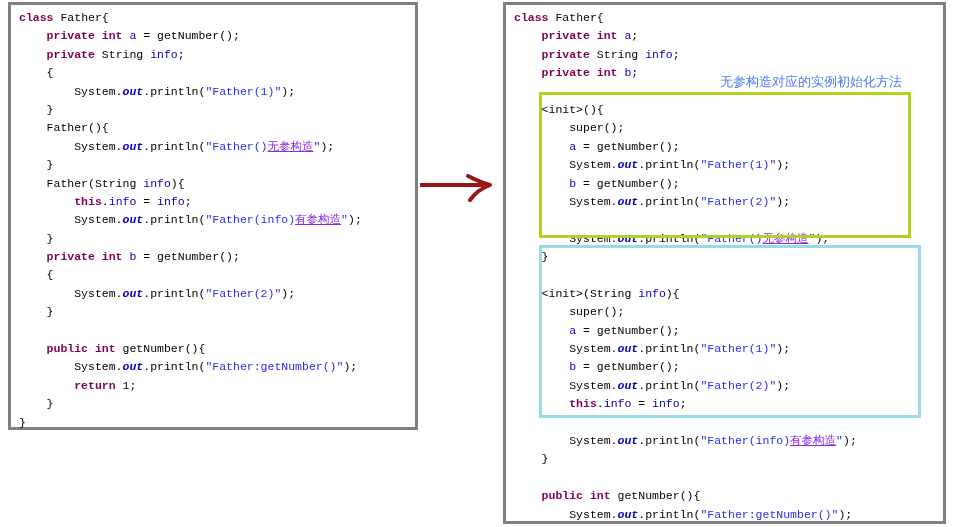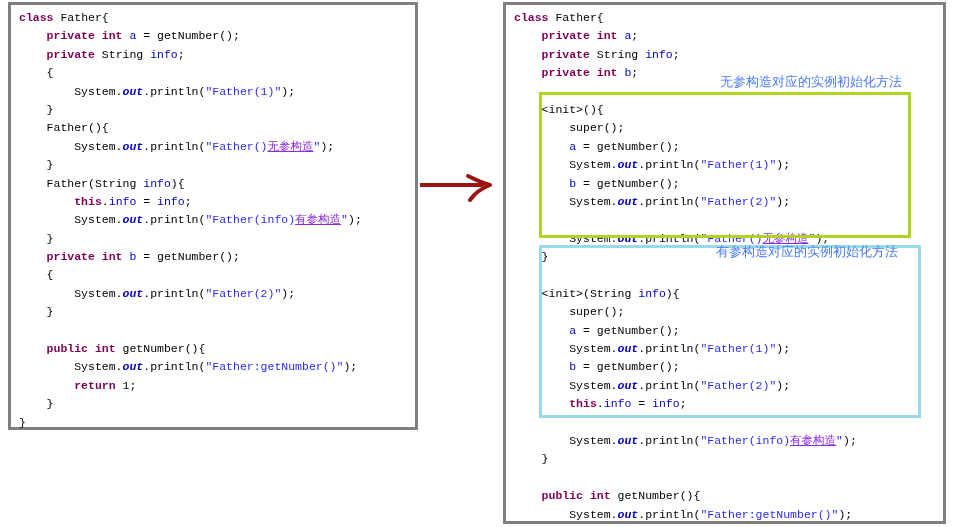--- a/index.html
+++ b/index.html
@@ -77,15 +77,14 @@
   <path d="M48,16 C56,20 62,23 70,25 C62,28 55,33 50,40" stroke="#9b1414" stroke-width="4" fill="none" stroke-linecap="round" stroke-linejoin="round"></path>
 </svg>
 
 <div class="panel" id="right-panel">
   <div class="code" id="right-code"><div class="ln"><span class="kw">class </span><span class="pl">Father{</span></div><div class="ln"><span class="pl">    </span><span class="kw">private int </span><span class="var">a</span><span class="pl">;</span></div><div class="ln"><span class="pl">    </span><span class="kw">private </span><span class="pl">String </span><span class="var">info</span><span class="pl">;</span></div><div class="ln"><span class="pl">    </span><span class="kw">private int </span><span class="var">b</span><span class="pl">;</span></div><div class="ln">&nbsp;</div><div class="ln"><span class="pl">    &lt;init&gt;(){</span></div><div class="ln"><span class="pl">        super();</span></div><div class="ln"><span class="pl">        </span><span class="var">a</span><span class="pl"> = getNumber();</span></div><div class="ln"><span class="pl">        System.</span><span class="out">out</span><span class="pl">.println(</span><span class="str">"Father(1)"</span><span class="pl">);</span></div><div class="ln"><span class="pl">        </span><span class="var">b</span><span class="pl"> = getNumber();</span></div><div class="ln"><span class="pl">        System.</span><span class="out">out</span><span class="pl">.println(</span><span class="str">"Father(2)"</span><span class="pl">);</span></div><div class="ln">&nbsp;</div><div class="ln"><span class="pl">        System.</span><span class="out">out</span><span class="pl">.println(</span><span class="str">"Father()</span><span class="cn">无参构造</span><span class="str">"</span><span class="pl">);</span></div><div class="ln"><span class="pl">    }</span></div><div class="ln">&nbsp;</div><div class="ln"><span class="pl">    &lt;init&gt;(String </span><span class="var">info</span><span class="pl">){</span></div><div class="ln"><span class="pl">        super();</span></div><div class="ln"><span class="pl">        </span><span class="var">a</span><span class="pl"> = getNumber();</span></div><div class="ln"><span class="pl">        System.</span><span class="out">out</span><span class="pl">.println(</span><span class="str">"Father(1)"</span><span class="pl">);</span></div><div class="ln"><span class="pl">        </span><span class="var">b</span><span class="pl"> = getNumber();</span></div><div class="ln"><span class="pl">        System.</span><span class="out">out</span><span class="pl">.println(</span><span class="str">"Father(2)"</span><span class="pl">);</span></div><div class="ln"><span class="pl">        </span><span class="kw">this</span><span class="pl">.</span><span class="var">info</span><span class="pl"> = </span><span class="var">info</span><span class="pl">;</span></div><div class="ln">&nbsp;</div><div class="ln"><span class="pl">        System.</span><span class="out">out</span><span class="pl">.println(</span><span class="str">"Father(info)</span><span class="cn">有参构造</span><span class="str">"</span><span class="pl">);</span></div><div class="ln"><span class="pl">    }</span></div><div class="ln">&nbsp;</div><div class="ln"><span class="pl">    </span><span class="kw">public int </span><span class="pl">getNumber(){</span></div><div class="ln"><span class="pl">        System.</span><span class="out">out</span><span class="pl">.println(</span><span class="str">"Father:getNumber()"</span><span class="pl">);</span></div><div class="ln"><span class="pl">        </span><span class="kw">return </span><span class="pl">1;</span></div></div>
 
   <div class="hl-box" id="init-noarg-box"></div>
   <div class="hl-box" id="init-arg-box"></div>
 
   <div class="annot" id="annot-noarg">无参构造对应的实例初始化方法</div>
-  <div class="annot" id="annot-arg">有参构造对应的实例初始化方法</div>
 
 </div>
 
 </body></html>

